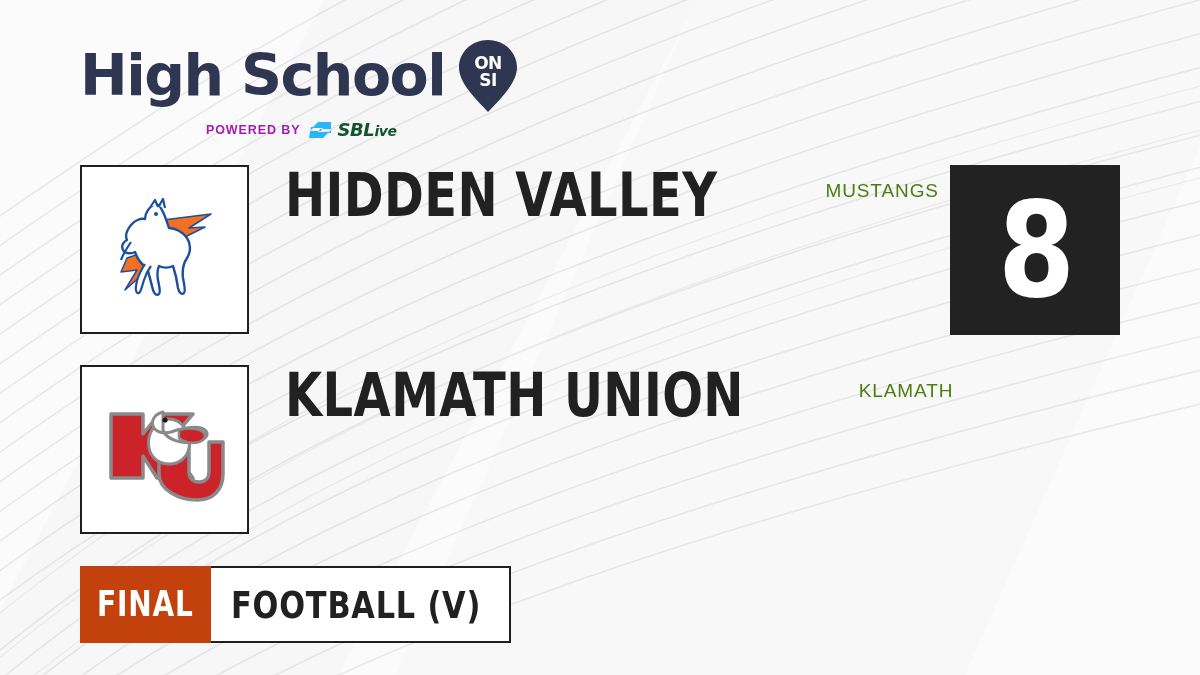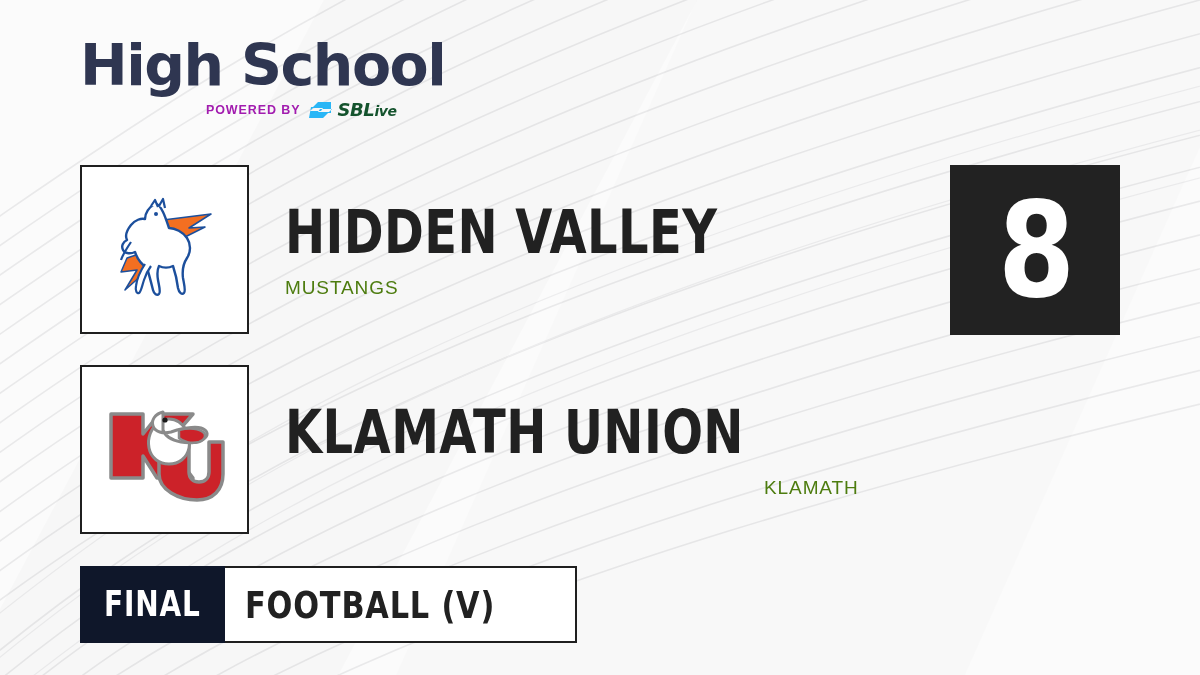--- a/index.html
+++ b/index.html
@@ -132,21 +132,21 @@
     justify-content: center;
   }
   .logo-tile svg { display: block; }
 
   .team-text {
     position: absolute;
     left: 205px;
     top: 0;
     height: 169px;
     display: flex;
-    flex-direction: column;
+    flex-direction: row;
     justify-content: center;
   }
   .team-name {
     font-family: "DejaVu Sans", sans-serif;
     font-weight: bold;
     font-size: 60px;
     line-height: 60px;
     color: #212121;
     transform: scaleX(0.80);
     transform-origin: left center;
@@ -189,41 +189,41 @@
   
   .status-bar {
     position: absolute;
     left: 80px;
     top: 566px;
     height: 77px;
     display: flex;
     align-items: stretch;
   }
   .status-final {
-    background: #0f172a;
-    width: 145px;
+    background: #c2410c;
+    width: 131px;
     display: flex;
     align-items: center;
     justify-content: center;
   }
   .status-final-text {
     font-family: "DejaVu Sans", sans-serif;
     font-weight: bold;
     font-size: 35px;
     line-height: 35px;
     color: #ffffff;
     transform: scaleX(0.80);
     letter-spacing: 1px;
     white-space: nowrap;
   }
   .status-sport {
     background: #ffffff;
     border: 2px solid #1f1f1f;
     border-left: none;
-    width: 352px;
+    width: 300px;
     display: flex;
     align-items: center;
     padding-left: 20px;
   }
   .status-sport-text {
     font-family: "DejaVu Sans", sans-serif;
     font-weight: bold;
     font-size: 38px;
     line-height: 38px;
     color: #212121;
@@ -277,20 +277,27 @@
         <path d="M-40,735 C 170,560 430,372 1270,160"></path>
       </g>
     </svg>
     <div class="bg-band"></div>
     <div class="bg-band2"></div>
   </div>
 
   <div class="header">
     <div class="wordmark">
       <span class="wordmark-text">High School</span>
+      <span class="pin">
+        <svg width="62" height="76" viewBox="0 0 62 76">
+          <path d="M31 2 C14.5 2 2 14.3 2 29.6 C2 45 18 60 31 74 C44 60 60 45 60 29.6 C60 14.3 47.5 2 31 2 Z" fill="#2f3651"></path>
+          <text x="31" y="31" fill="#ffffff" font-family="DejaVu Sans, sans-serif" font-weight="bold" font-size="17" text-anchor="middle" letter-spacing="-0.5">ON</text>
+          <text x="31" y="48" fill="#ffffff" font-family="DejaVu Sans, sans-serif" font-weight="bold" font-size="17" text-anchor="middle" letter-spacing="-0.5">SI</text>
+        </svg>
+      </span>
     </div>
     <div class="powered">
       <span class="powered-label">POWERED BY</span>
       <span class="sblive">
         <svg class="sblive-mark" width="26" height="18" viewBox="0 0 26 18">
           <path d="M22 1 L9 1 L3 7 L14 7 L12 10 L1 10 L5 6 L2 6 L0 17 L14 17 L20 11 L9 11 L11 8 L23 8 L19 12 L22 12 Z" fill="#29b6f6"></path>
         </svg>
         <span class="sblive-text"><span>SBL</span><span class="small">ive</span></span>
       </span>
     </div>

